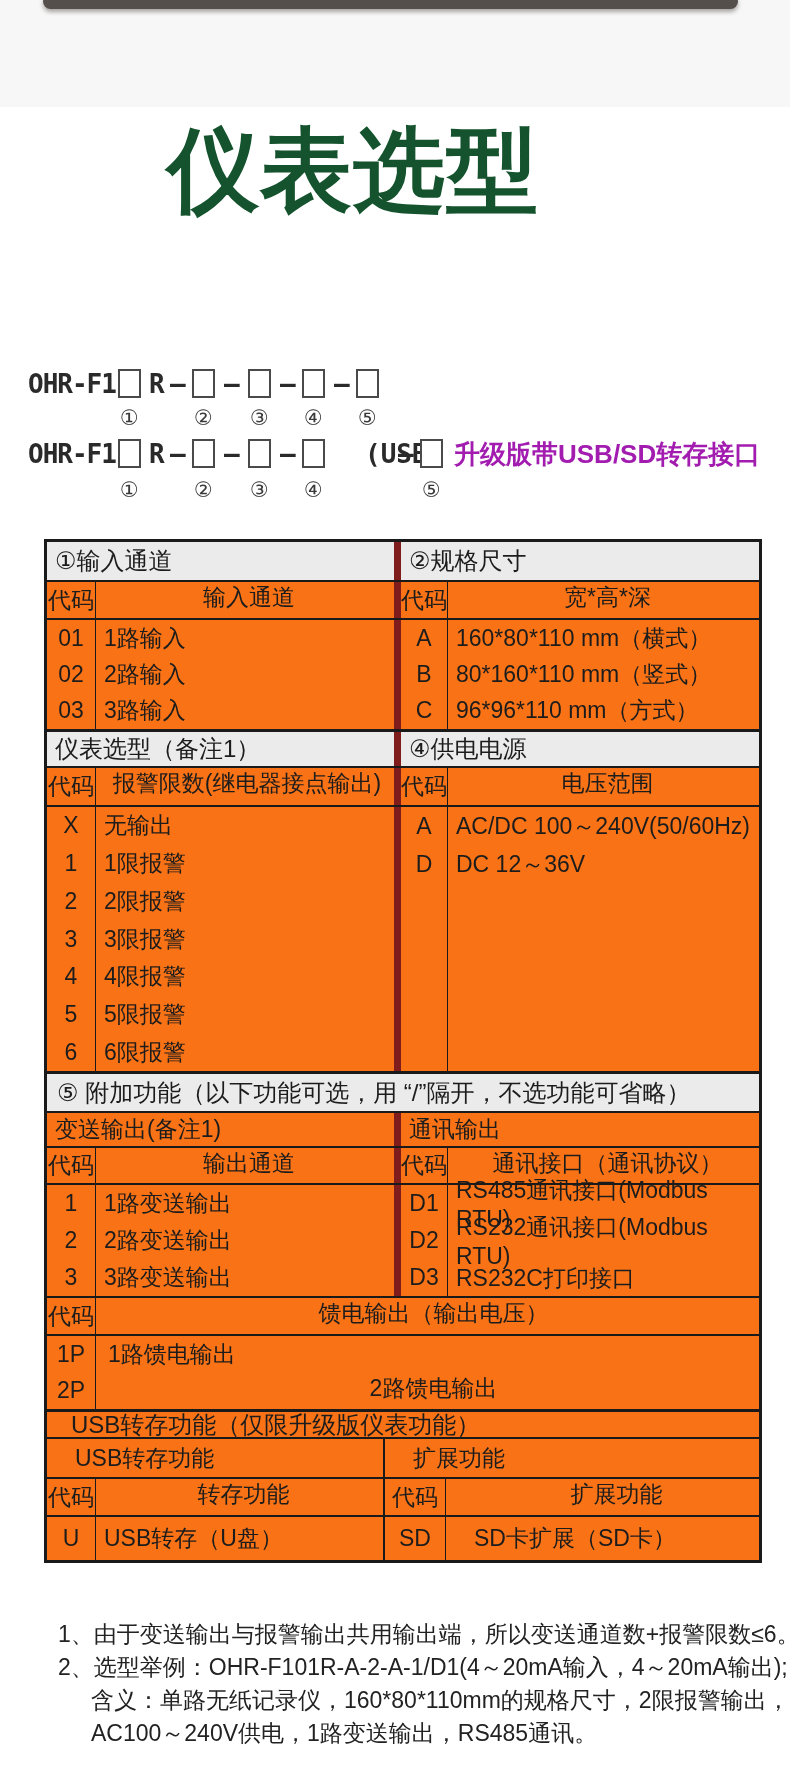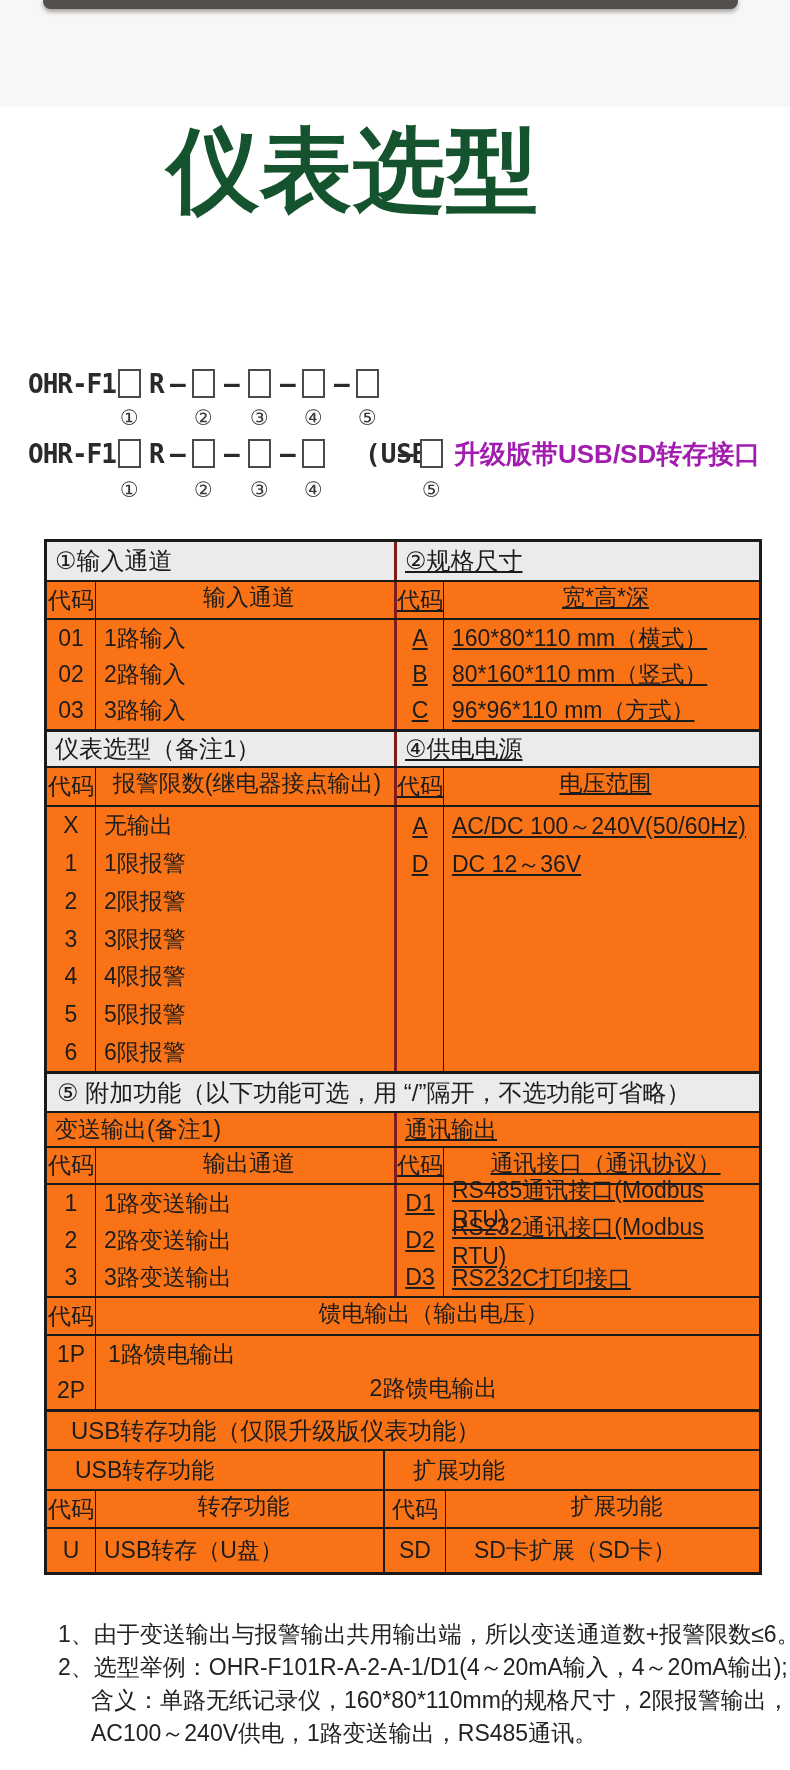--- a/index.html
+++ b/index.html
@@ -47,21 +47,21 @@
     position:absolute;left:36px;top:539px;width:712px;
     border:3px solid #1a1a1a;background:#f97316;box-sizing:content-box;
     font-size:23px;color:#1c1c1c;margin-left:8px;
   }
   .row{display:flex;box-sizing:border-box;align-items:stretch;width:100%;}
   .bt2{border-top:2px solid #1a1a1a;}
   .bt3{border-top:3px solid #1a1a1a;}
   .band{background:#ebebeb;font-size:24px;}
   .half{display:flex;box-sizing:border-box;}
   .hL{width:347px;}
-  .hR{flex:1;border-left:3px solid #7f1d1d;text-decoration:underline;}
+  .hR{flex:1;border-left:7px solid #7f1d1d;}
   .hR2{flex:1;border-left:2px solid #1a1a1a;}
   .code{width:49px;border-right:1px solid #1a1a1a;box-sizing:border-box;
         display:flex;flex-direction:column;}
   .codeR{width:47px;}
   .codeU{width:61px;}
   .desc{flex:1;display:flex;flex-direction:column;box-sizing:border-box;}
   .cell{display:flex;align-items:center;padding-left:8px;box-sizing:border-box;}
   .ccell{display:flex;align-items:center;justify-content:center;box-sizing:border-box;}
   .ln{display:flex;align-items:center;padding-left:8px;box-sizing:border-box;}
   .code .ln{justify-content:center;padding-left:0;}
@@ -298,21 +298,21 @@
     <div class="desc">
       <div class="ln" style="padding-left:12px;">
         <span>1路馈电输出</span>
       </div>
       <div class="ln" style="padding-left:12px;flex-direction:column;">
         <span>2路馈电输出</span>
       </div>
     </div>
   </div>
 
-  <div class="row bt3" style="height:40px;">
+  <div class="row bt3" style="height:28px;">
     <div class="cell padL24" style="width:100%;font-size:24px;">USB转存功能（仅限升级版仪表功能）</div>
   </div>
 
   <div class="row bt2" style="height:40px;">
     <div class="half" style="width:336px;">
         <div class="cell padL12" style="width:100%;">USB转存功能</div>
       </div>
     <div class="half hR2">
         <div class="cell padL12" style="width:100%;">扩展功能</div>
       </div>

